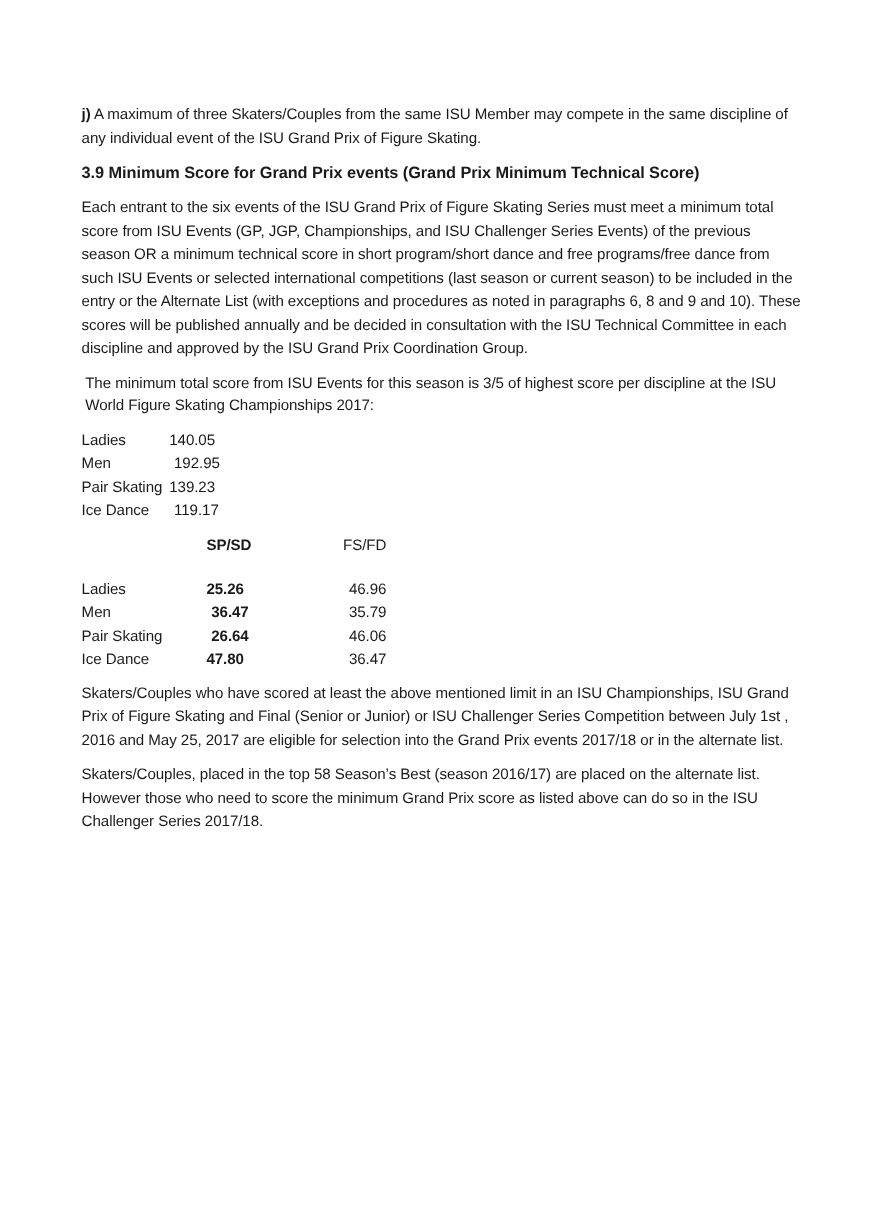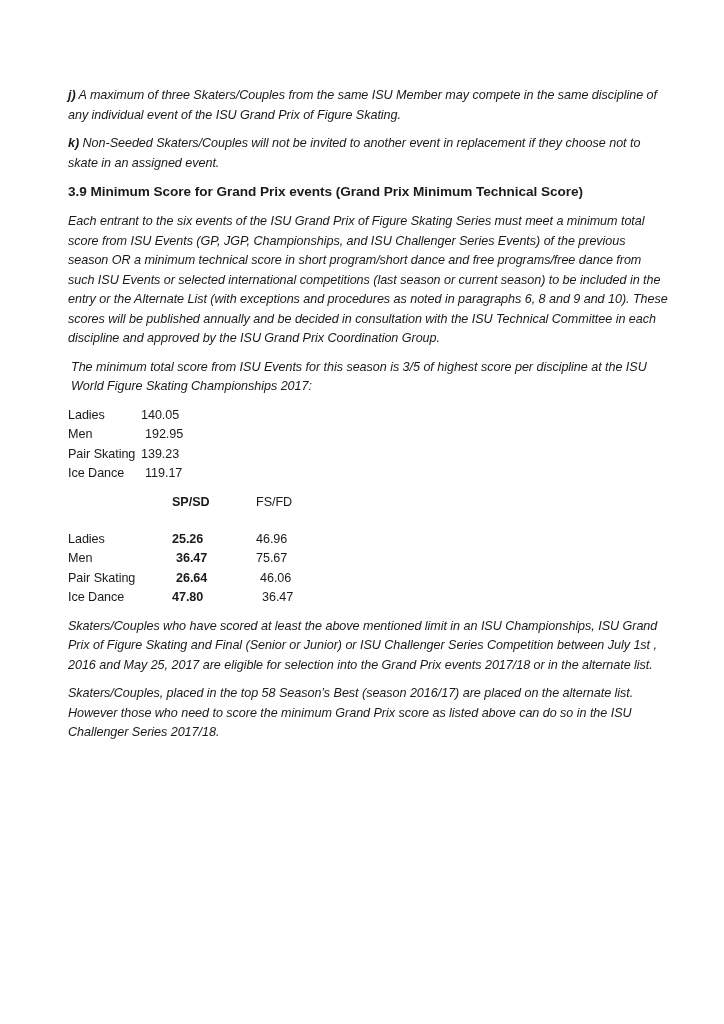--- a/index.html
+++ b/index.html
@@ -19,21 +19,20 @@
       position: absolute;
       left: 68px;
       top: 86px;
       width: 600px;
       font-size: 12.6px;
       line-height: 19.5px;
       letter-spacing: -0.05px;
     }
     p {
       margin: 0 0 9px 0;
-      font-style: italic;
     }
     .lbl {
       font-weight: bold;
     }
     h2 {
       font-size: 13.6px;
       font-weight: bold;
       margin: 6px 0 10px 0;
       line-height: 20px;
     }
@@ -46,34 +45,33 @@
     }
     .score-table td {
       padding: 0;
       height: 19.5px;
       vertical-align: top;
       white-space: nowrap;
     }
     .tot .c-name { width: 73px; }
     .tech .c-name { width: 104px; }
     .tech .c-sp { width: 80px; font-weight: bold; }
-    .tech .c-fd { width: 60px; }
+    .tech .c-fd { width: 60px; text-align: right; }
     .tech .hdr td { height: 28px; }
     .tech .gap td { height: 9px; }
     .off1 { padding-left: 4px !important; }
     .off2 { padding-left: 6px !important; }
   </style>
 </head>
 <body>
 
 <div class="page">
 
   <p><span class="lbl">j)</span><span> A maximum of three Skaters/Couples from the same ISU Member may compete in the same discipline of any individual event of the ISU Grand Prix of Figure Skating.</span></p>
 
-  <p><span class="lbl">k)</span><span> Non-Seeded Skaters/Couples will not be invited to another event in replacement if they choose not to skate in an assigned event.</span></p>
 
 
   <h2>3.9 Minimum Score for Grand Prix events (Grand Prix Minimum Technical Score)</h2>
 
   <p>Each entrant to the six events of the ISU Grand Prix of Figure Skating Series must meet a minimum total score from ISU Events (GP, JGP, Championships, and ISU Challenger Series Events) of the previous season OR a minimum technical score in short program/short dance and free programs/free dance from such ISU Events or selected international competitions (last season or current season) to be included in the entry or the Alternate List (with exceptions and procedures as noted in paragraphs 6, 8 and 9 and 10). These scores will be published annually and be decided in consultation with the ISU Technical Committee in each discipline and approved by the ISU Grand Prix Coordination Group.</p>
 
   <p class="indent-space">The minimum total score from ISU Events for this season is 3/5 of highest score per discipline at the ISU World Figure Skating Championships 2017:</p>
 
   <table class="score-table tot">
     <tbody>
@@ -110,21 +108,21 @@
           <td></td>
         </tr>
     <tr>
       <td class="c-name">Ladies</td>
       <td class="c-sp">25.26</td>
       <td class="c-fd">46.96</td>
     </tr>
     <tr>
       <td class="c-name">Men</td>
       <td class="c-sp off1">36.47</td>
-      <td class="c-fd">75.67</td>
+      <td class="c-fd">35.79</td>
     </tr>
     <tr>
       <td class="c-name">Pair Skating</td>
       <td class="c-sp off1">26.64</td>
       <td class="c-fd off1">46.06</td>
     </tr>
     <tr>
       <td class="c-name">Ice Dance</td>
       <td class="c-sp">47.80</td>
       <td class="c-fd off2">36.47</td>

